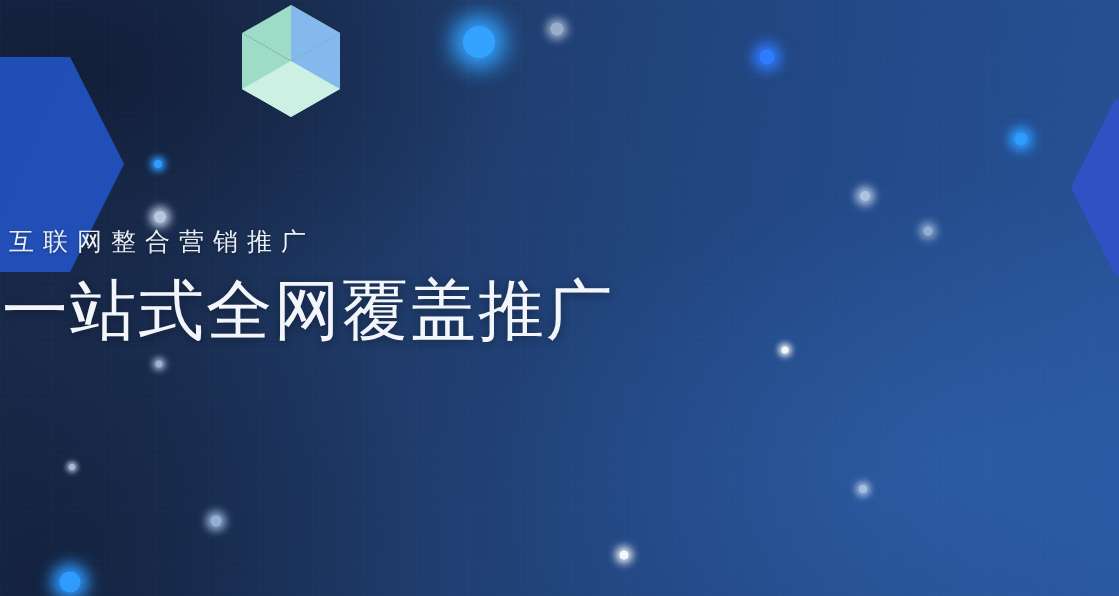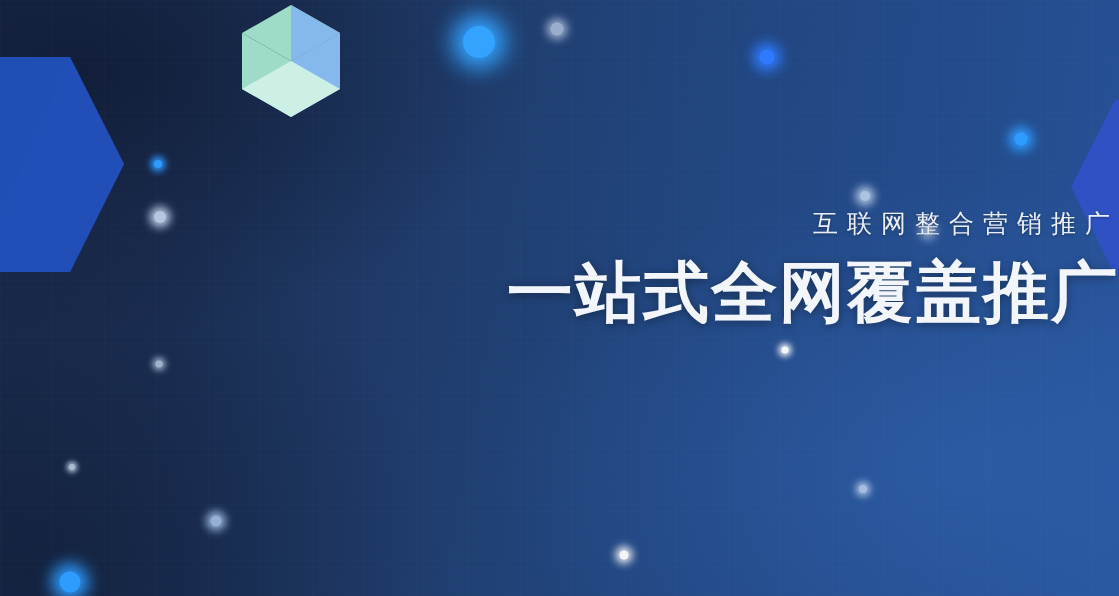--- a/index.html
+++ b/index.html
@@ -93,41 +93,41 @@
     position: absolute;
     border-radius: 50%;
     transform: translate(-50%, -50%);
   }
 
   
   .copy {
     position: absolute;
     left: 0;
     right: 0;
-    top: 204px;
-    text-align: right;
+    top: 222px;
+    text-align: left;
     user-select: none;
   }
   .eyebrow {
     font-size: 25px;
     line-height: 38px;
     letter-spacing: 9px;
     text-indent: 9px;
     color: #e9eef6;
     font-weight: 400;
     text-shadow: 0 1px 3px rgba(0,0,0,0.35);
   }
   .headline {
     margin-top: 11px;
     font-size: 66px;
     line-height: 78px;
     letter-spacing: 2px;
     text-indent: 2px;
     color: #f2f5fa;
-    font-weight: 700;
+    font-weight: 400;
     text-shadow: 0 2px 10px rgba(0,0,0,0.38);
   }
   .tagline {
     margin-top: 14px;
     font-size: 26px;
     line-height: 38px;
     letter-spacing: 11px;
     text-indent: 11px;
     color: #eaeff7;
     font-weight: 400;

